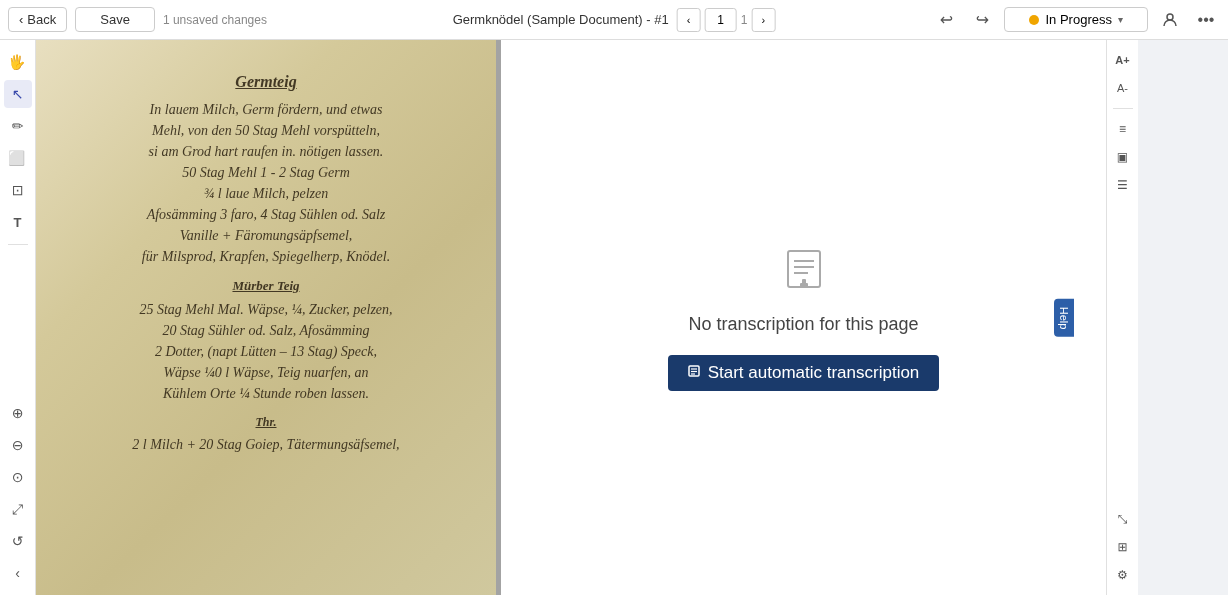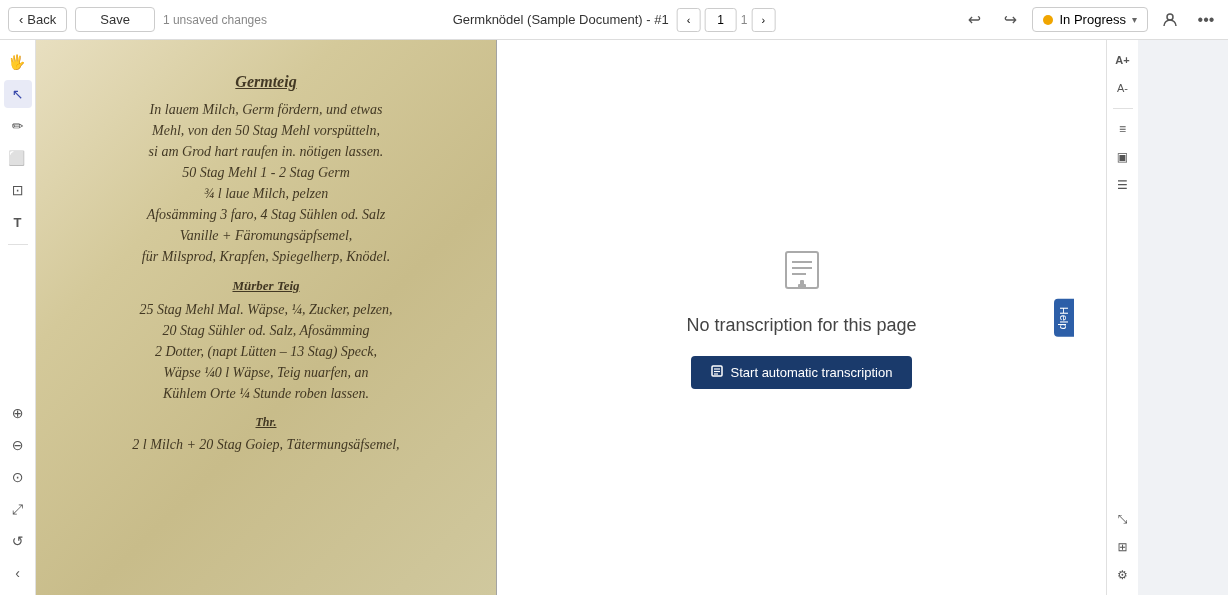--- a/index.html
+++ b/index.html
@@ -45,21 +45,21 @@
     .topbar-right {
       margin-left: auto; display: flex; align-items: center; gap: 8px;
     }
     .undo-btn, .redo-btn {
       width: 28px; height: 28px; border: none; background: transparent;
       cursor: pointer; font-size: 16px; color: #555; display: flex; align-items: center; justify-content: center;
     }
     .status-btn {
       display: flex; align-items: center; gap: 6px;
       border: 1px solid #ccc; border-radius: 4px;
-      padding: 4px 10px; background: #fff; cursor: pointer; font-size: 13px;
+      padding: 4px 24px; background: #fff; cursor: pointer; font-size: 13px;
     }
     .status-dot {
       width: 10px; height: 10px; border-radius: 50%; background: #f0a500;
     }
     .status-chevron { font-size: 10px; color: #666; }
     .topbar-icon-btn {
       width: 28px; height: 28px; border: none; background: transparent;
       cursor: pointer; display: flex; align-items: center; justify-content: center; color: #555; font-size: 16px;
     }
 
@@ -100,31 +100,31 @@
     }
     .ms-heading { font-size: 16px; font-weight: bold; text-decoration: underline; margin-bottom: 4px; font-style: italic; }
     .ms-subheading { font-size: 13px; font-weight: bold; text-decoration: underline; margin: 8px 0 2px; font-style: italic; }
     .ms-small-heading { font-size: 12px; font-weight: bold; text-decoration: underline; margin: 8px 0 2px; font-style: italic; }
     .ms-line { font-size: 14px; font-style: italic; line-height: 1.5; }
 
     
     .right-panel {
       width: 610px; background: #fff;
       display: flex; flex-direction: column; align-items: center; justify-content: center;
-      border-left: 1px solid #a3a3a3; position: relative;
+      border-left: 5px solid #a3a3a3; position: relative;
     }
     .no-transcription-icon {
       font-size: 40px; color: #aaa; margin-bottom: 12px;
     }
     .no-transcription-text {
       font-size: 18px; color: #444; margin-bottom: 20px; font-weight: 400;
     }
     .btn-start-transcription {
       background: #1a3a6b; color: #fff; border: none; border-radius: 4px;
-      padding: 8px 20px; font-size: 13px; cursor: pointer;
+      padding: 8px 20px; font-size: 17px; cursor: pointer;
       display: flex; align-items: center; gap: 6px;
     }
 
     
     .right-tools {
       width: 32px; background: #fff; border-left: 1px solid #e0e0e0;
       display: flex; flex-direction: column; align-items: center;
       padding: 8px 0; gap: 4px;
     }
     .right-tool-btn {

